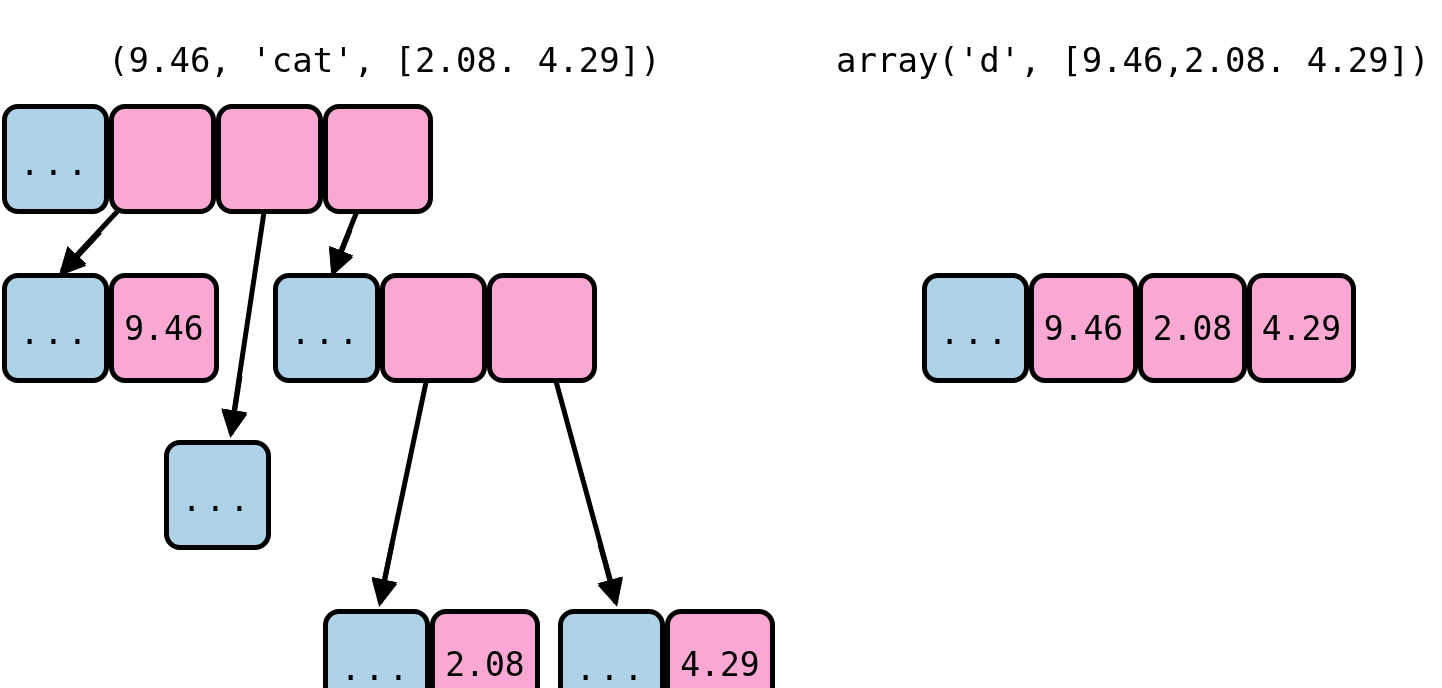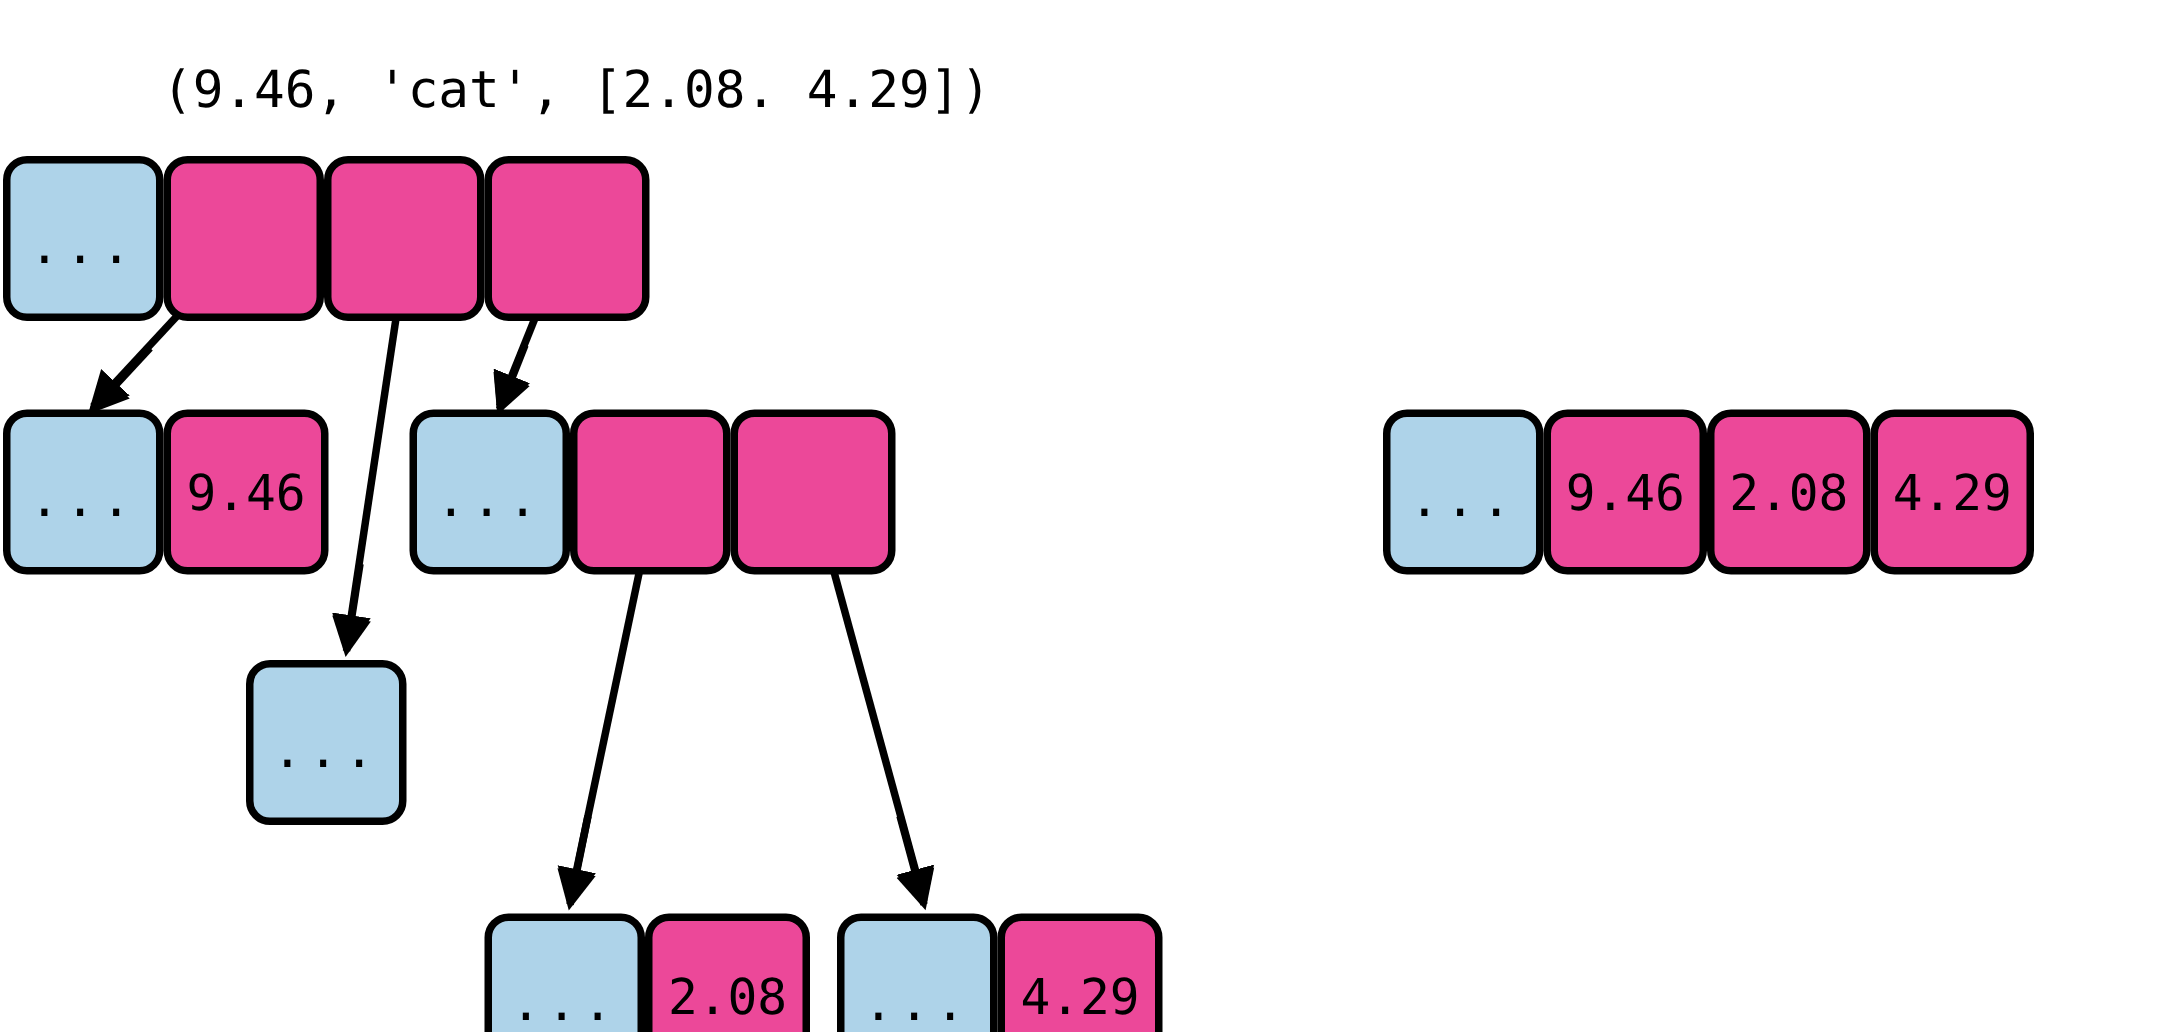--- a/index.html
+++ b/index.html
@@ -25,21 +25,21 @@
     font-size: 34px;
     color: #000000;
     white-space: pre;
     letter-spacing: 0px;
   }
   .cell {
     position: absolute;
     box-sizing: border-box;
     border: 5px solid #000000;
     border-radius: 16px;
-    background: #ec4899;
+    background: #f9a8d4;
     display: flex;
     align-items: center;
     justify-content: center;
     font-family: "DejaVu Sans Mono", "Liberation Mono", monospace;
     font-size: 33px;
     color: #000000;
     white-space: pre;
     z-index: 2;
   }
   .cell.ref {
@@ -65,20 +65,21 @@
   svg.arrows.over {
     z-index: 4;
   }
 </style>
 </head>
 <body>
 
 <div id="canvas">
 
   <div class="title" style="left:108px; top:4px;">(9.46, 'cat', [2.08. 4.29])</div>
+  <div class="title" style="left:836px; top:4px;">array('d', [9.46,2.08. 4.29])</div>
 
   <svg class="arrows" viewBox="0 0 1442 688">
     <defs>
       <marker id="ah" markerWidth="6" markerHeight="6" refX="4.4" refY="3" orient="auto" markerUnits="strokeWidth">
         <path d="M0,0.4 L5.2,3 L0,5.6 Z" fill="#000000"></path>
       </marker>
     </defs>
     <g stroke="#000000" stroke-width="5" fill="none" stroke-linecap="butt">
       <line x1="166" y1="123" x2="62" y2="235" marker-end="url(#ah)"></line>
       <line x1="272" y1="123" x2="231" y2="396" marker-end="url(#ah)"></line>

